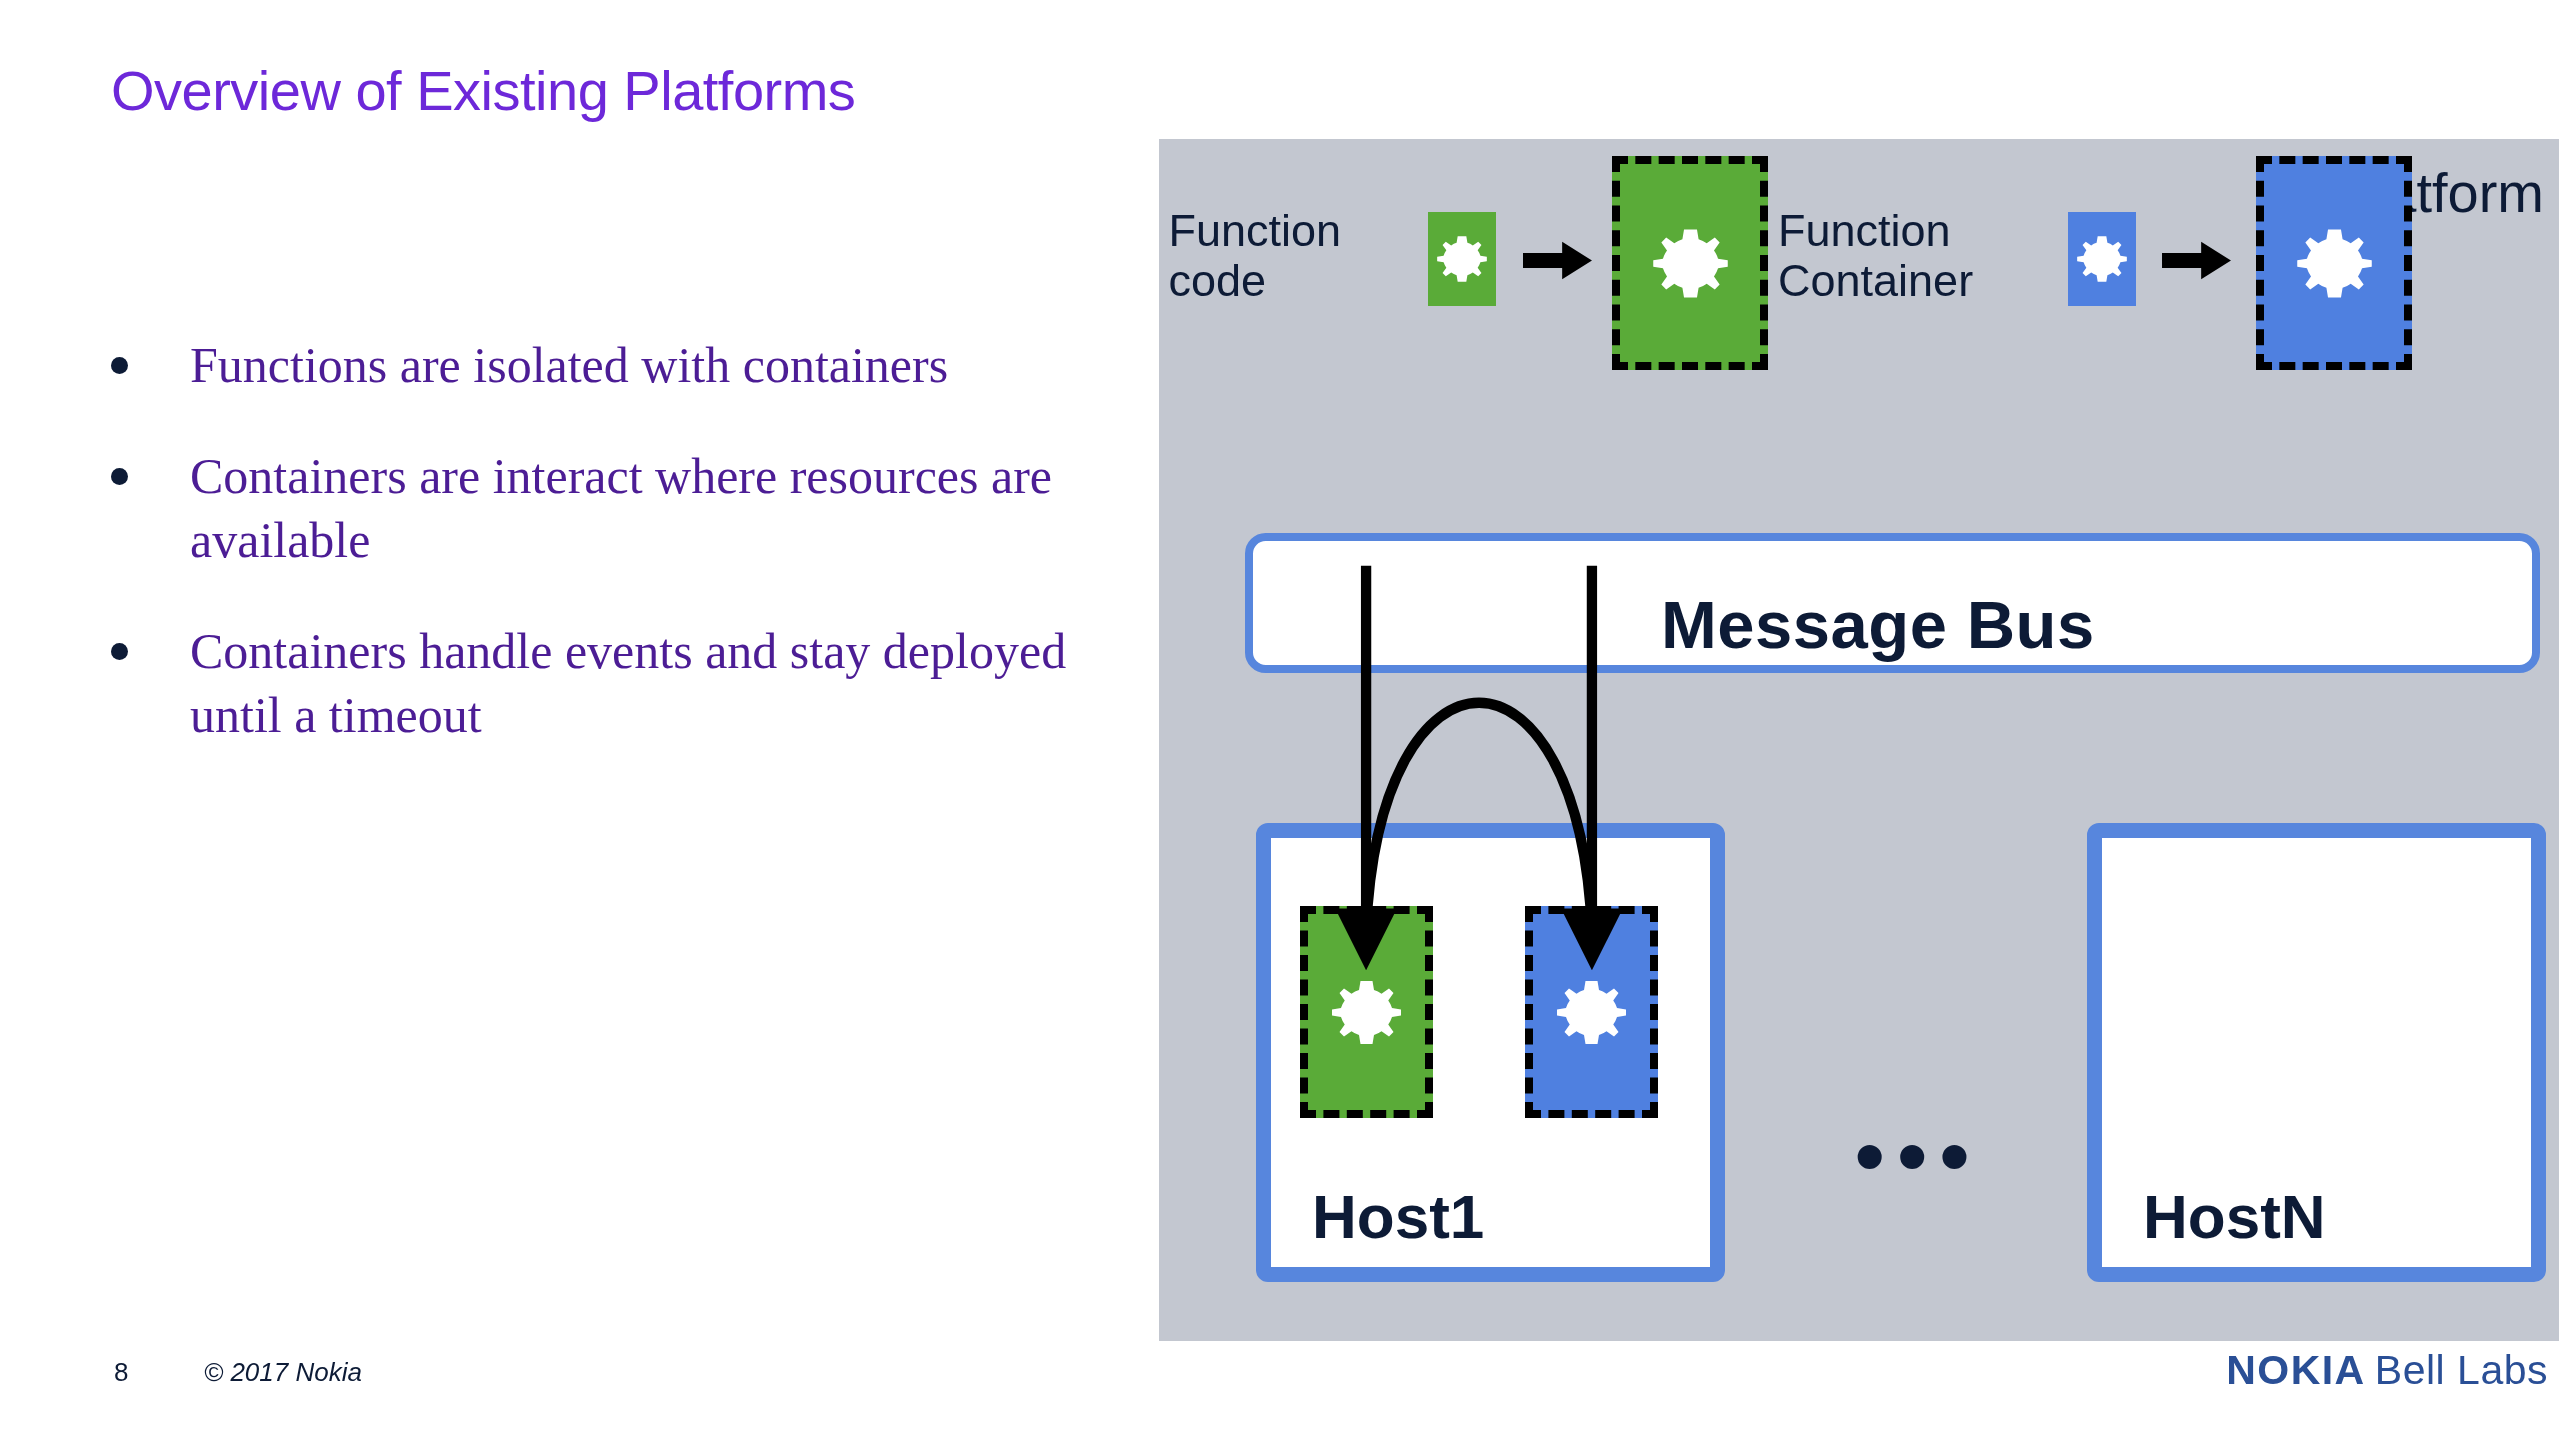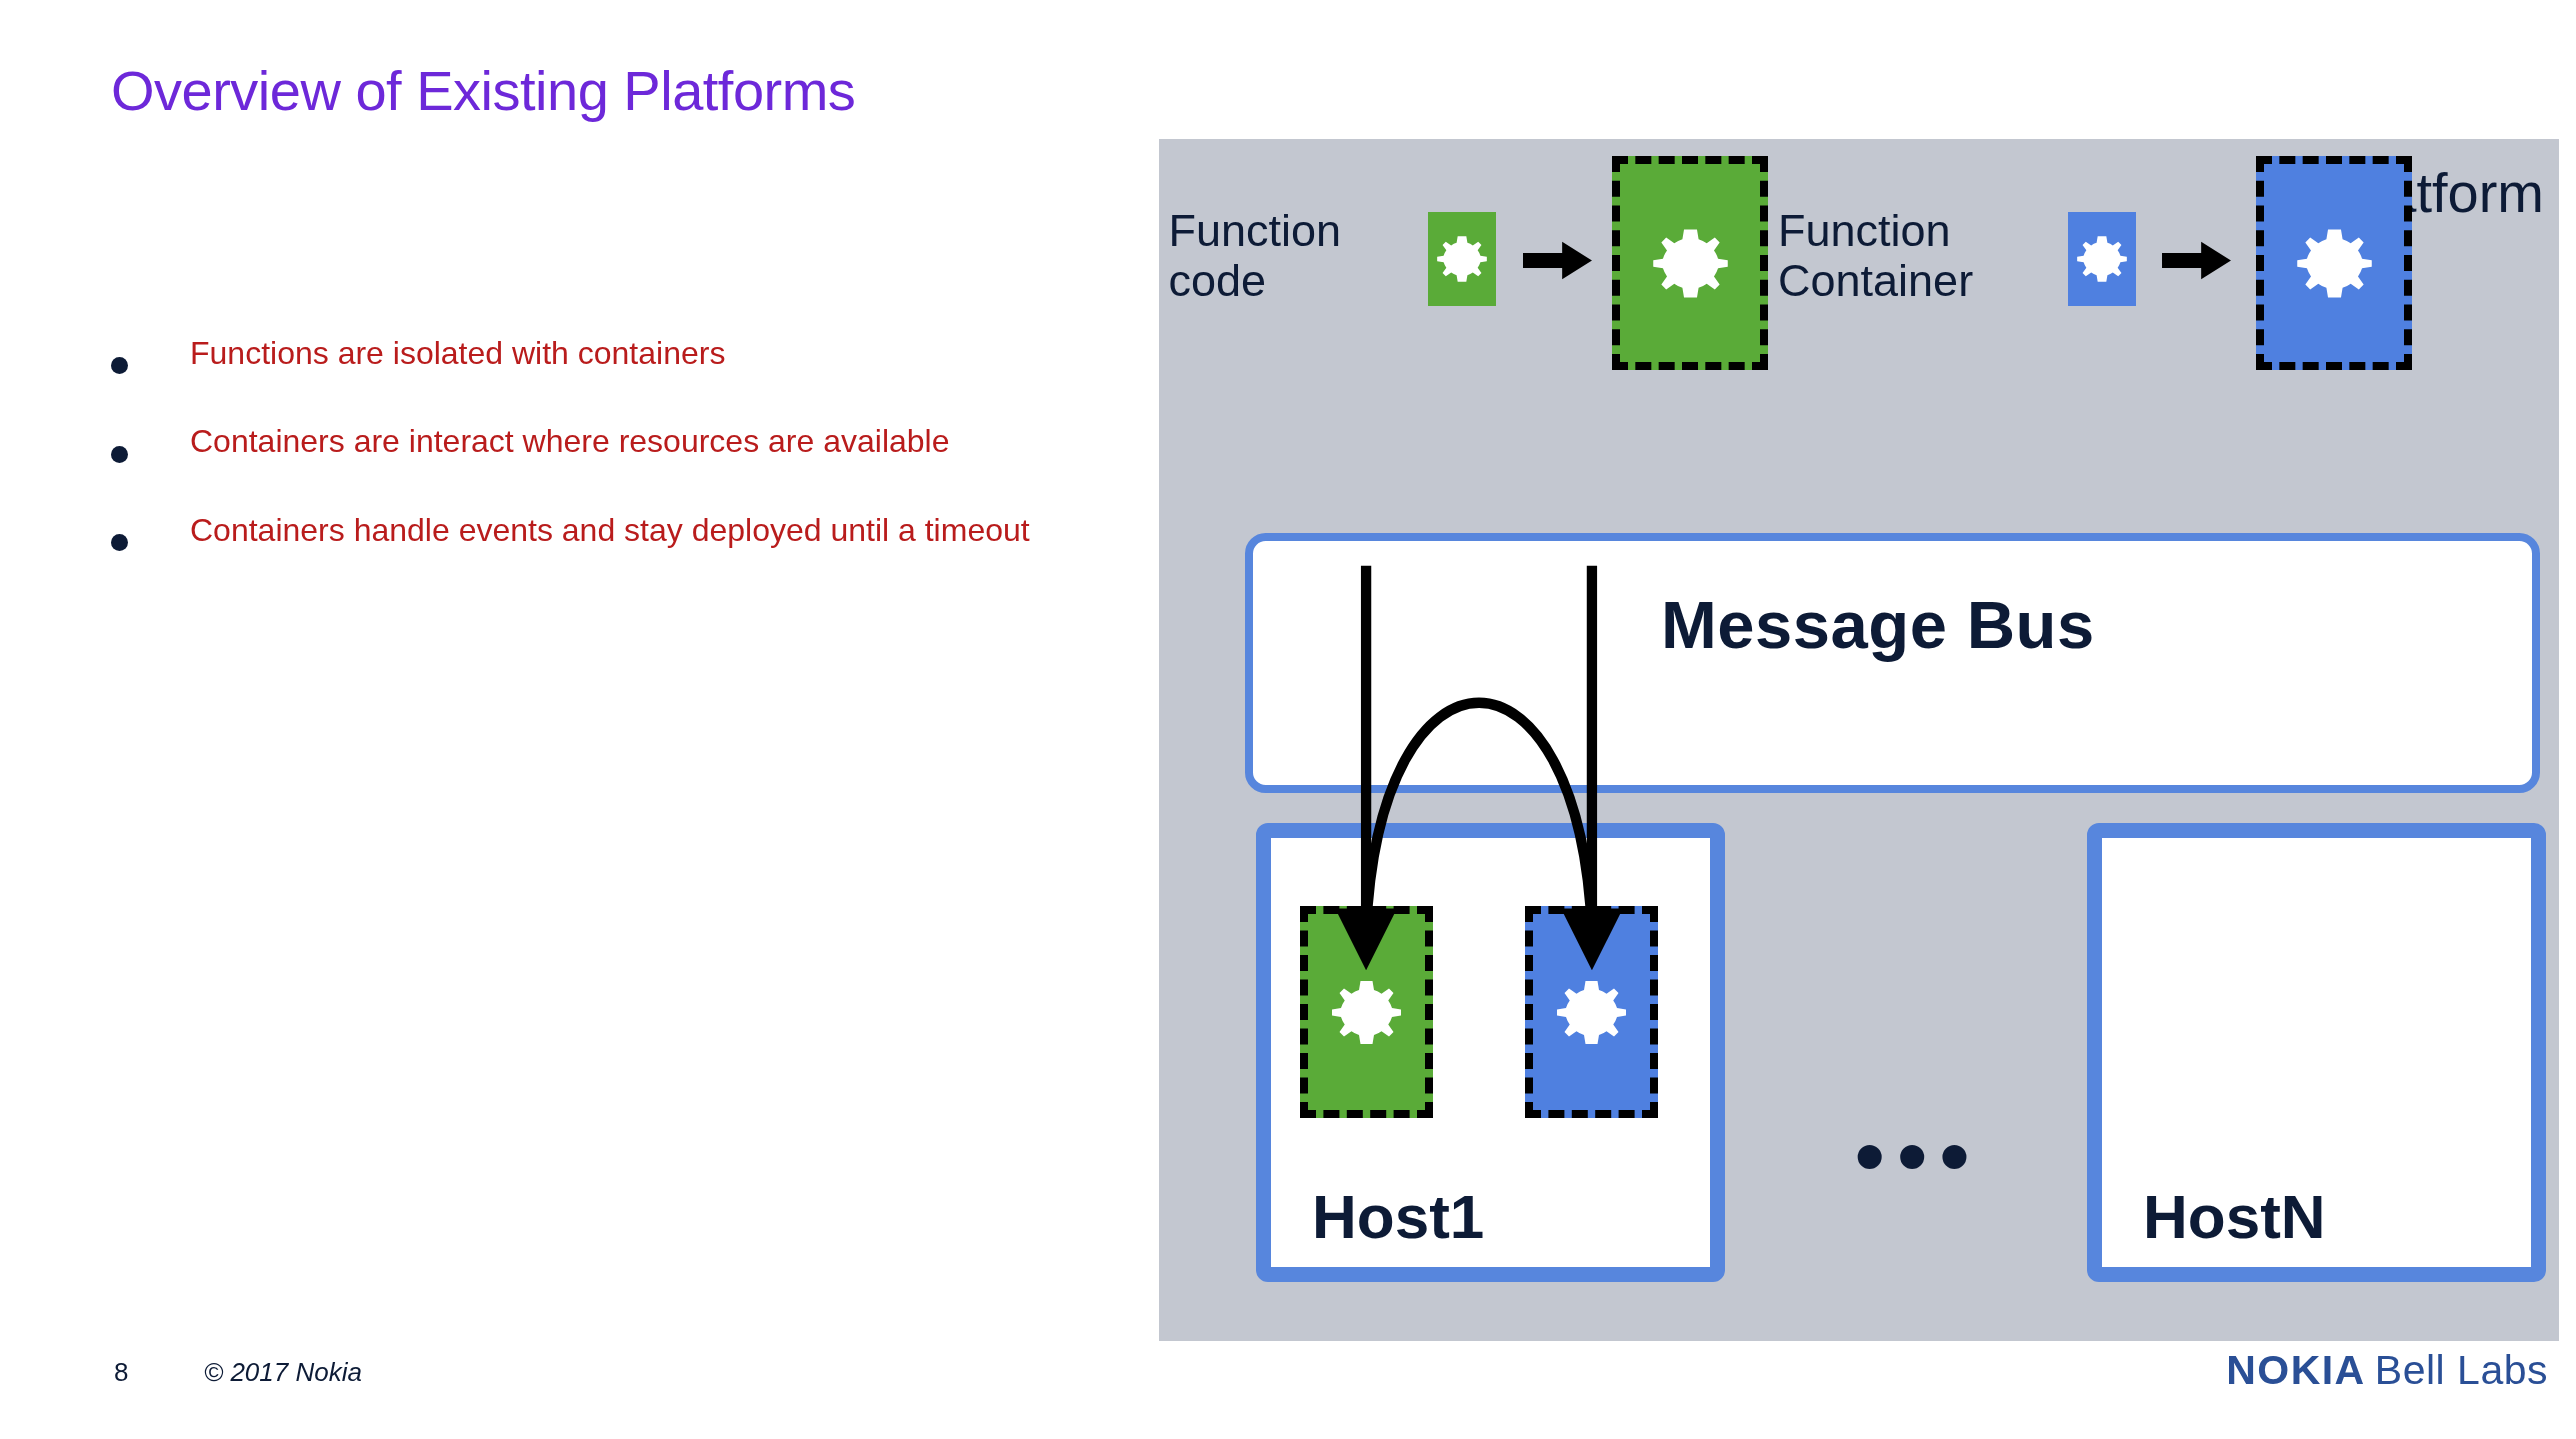--- a/index.html
+++ b/index.html
@@ -43,24 +43,25 @@
     flex: 0 0 auto;
     width: 17px;
     height: 17px;
     border-radius: 50%;
     background: #0d1b36;
     margin-top: 24.4px;
     margin-right: 62px;
   }
   .bullet-text {
     flex: 1 1 auto;
-    font-size: 32px;
+    font-size: 50px;
     line-height: 1.28;
-    color: #b91c1c;
+    color: #4c1d95;
     font-weight: 400;
+    font-family: Liberation Serif, serif;
   }
 
   
   .footer-page {
     position: absolute;
     left: 114px;
     top: 1357px;
     font-size: 26px;
     color: #0d1b36;
   }
@@ -129,21 +130,21 @@
   .arrow-icon {
     position: absolute;
   }
 
   
   .msgbus {
     position: absolute;
     left: 86px;
     top: 394px;
     width: 1295px;
-    height: 260px;
+    height: 140px;
     background: #ffffff;
     border: 8.4px solid #5786dd;
     border-radius: 20.6px;
     box-sizing: border-box;
   }
   .msgbus-label {
     position: absolute;
     left: 408px;
     top: 45px;
     font-size: 67px;

